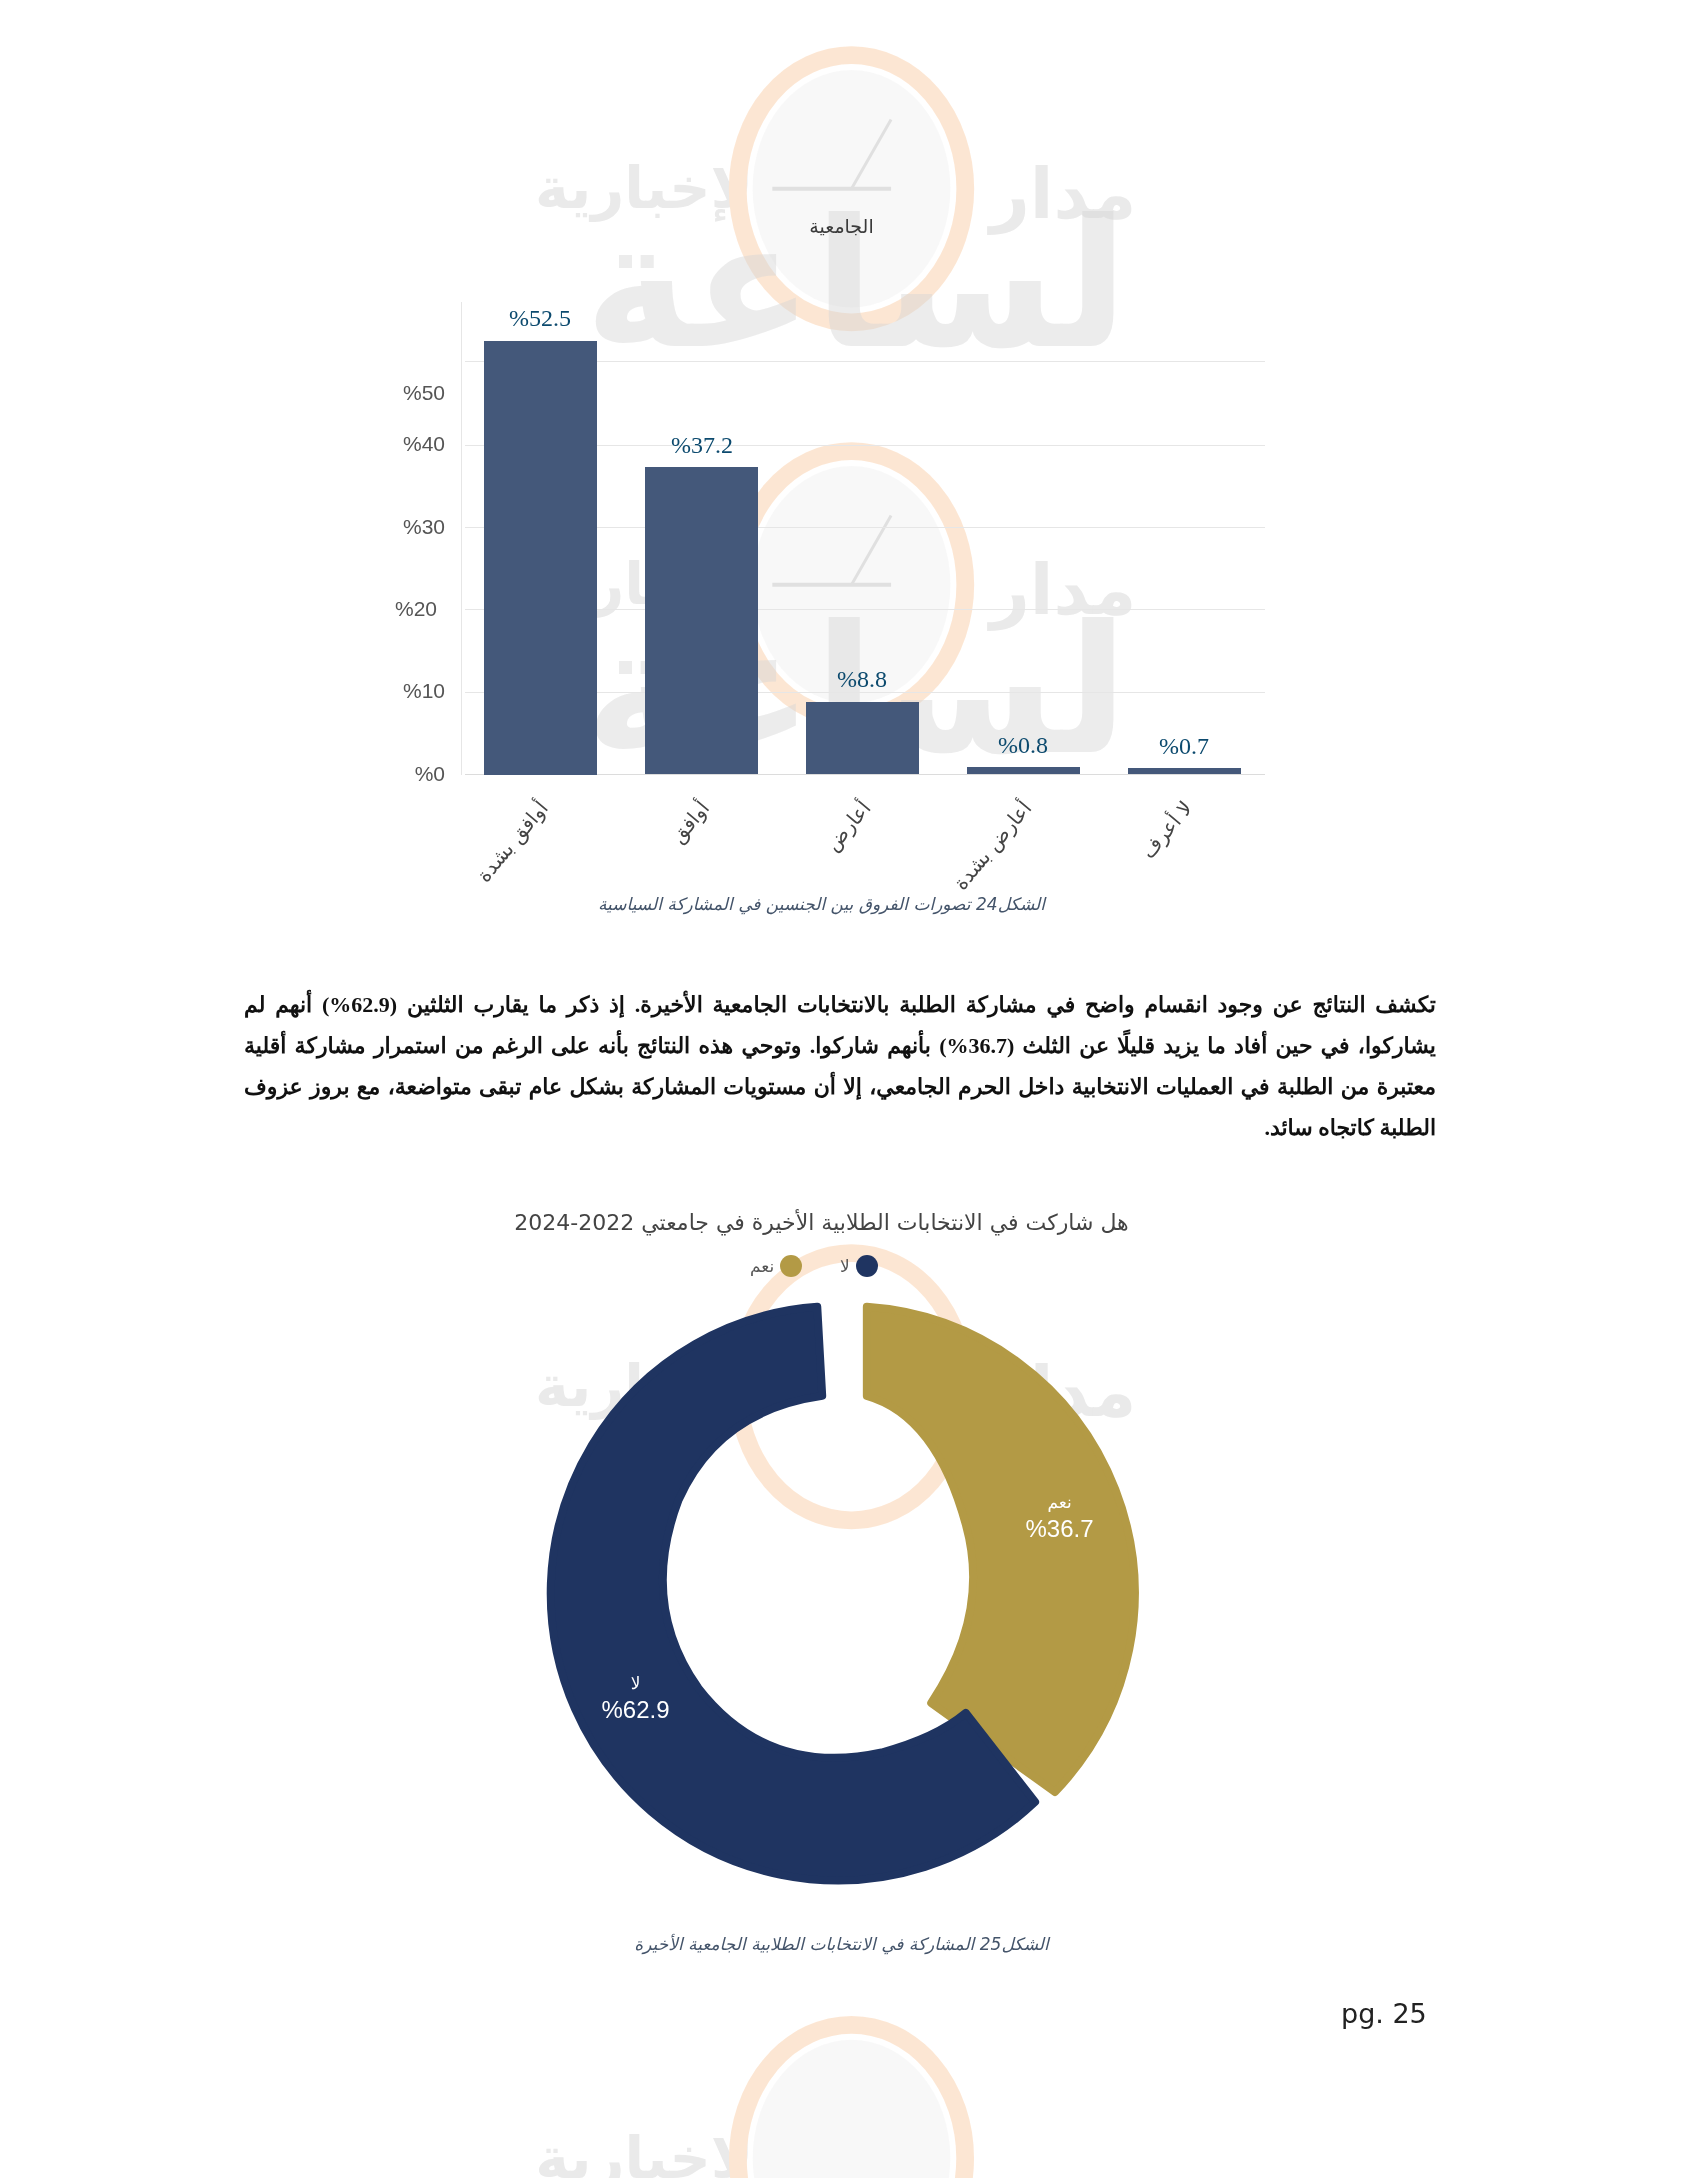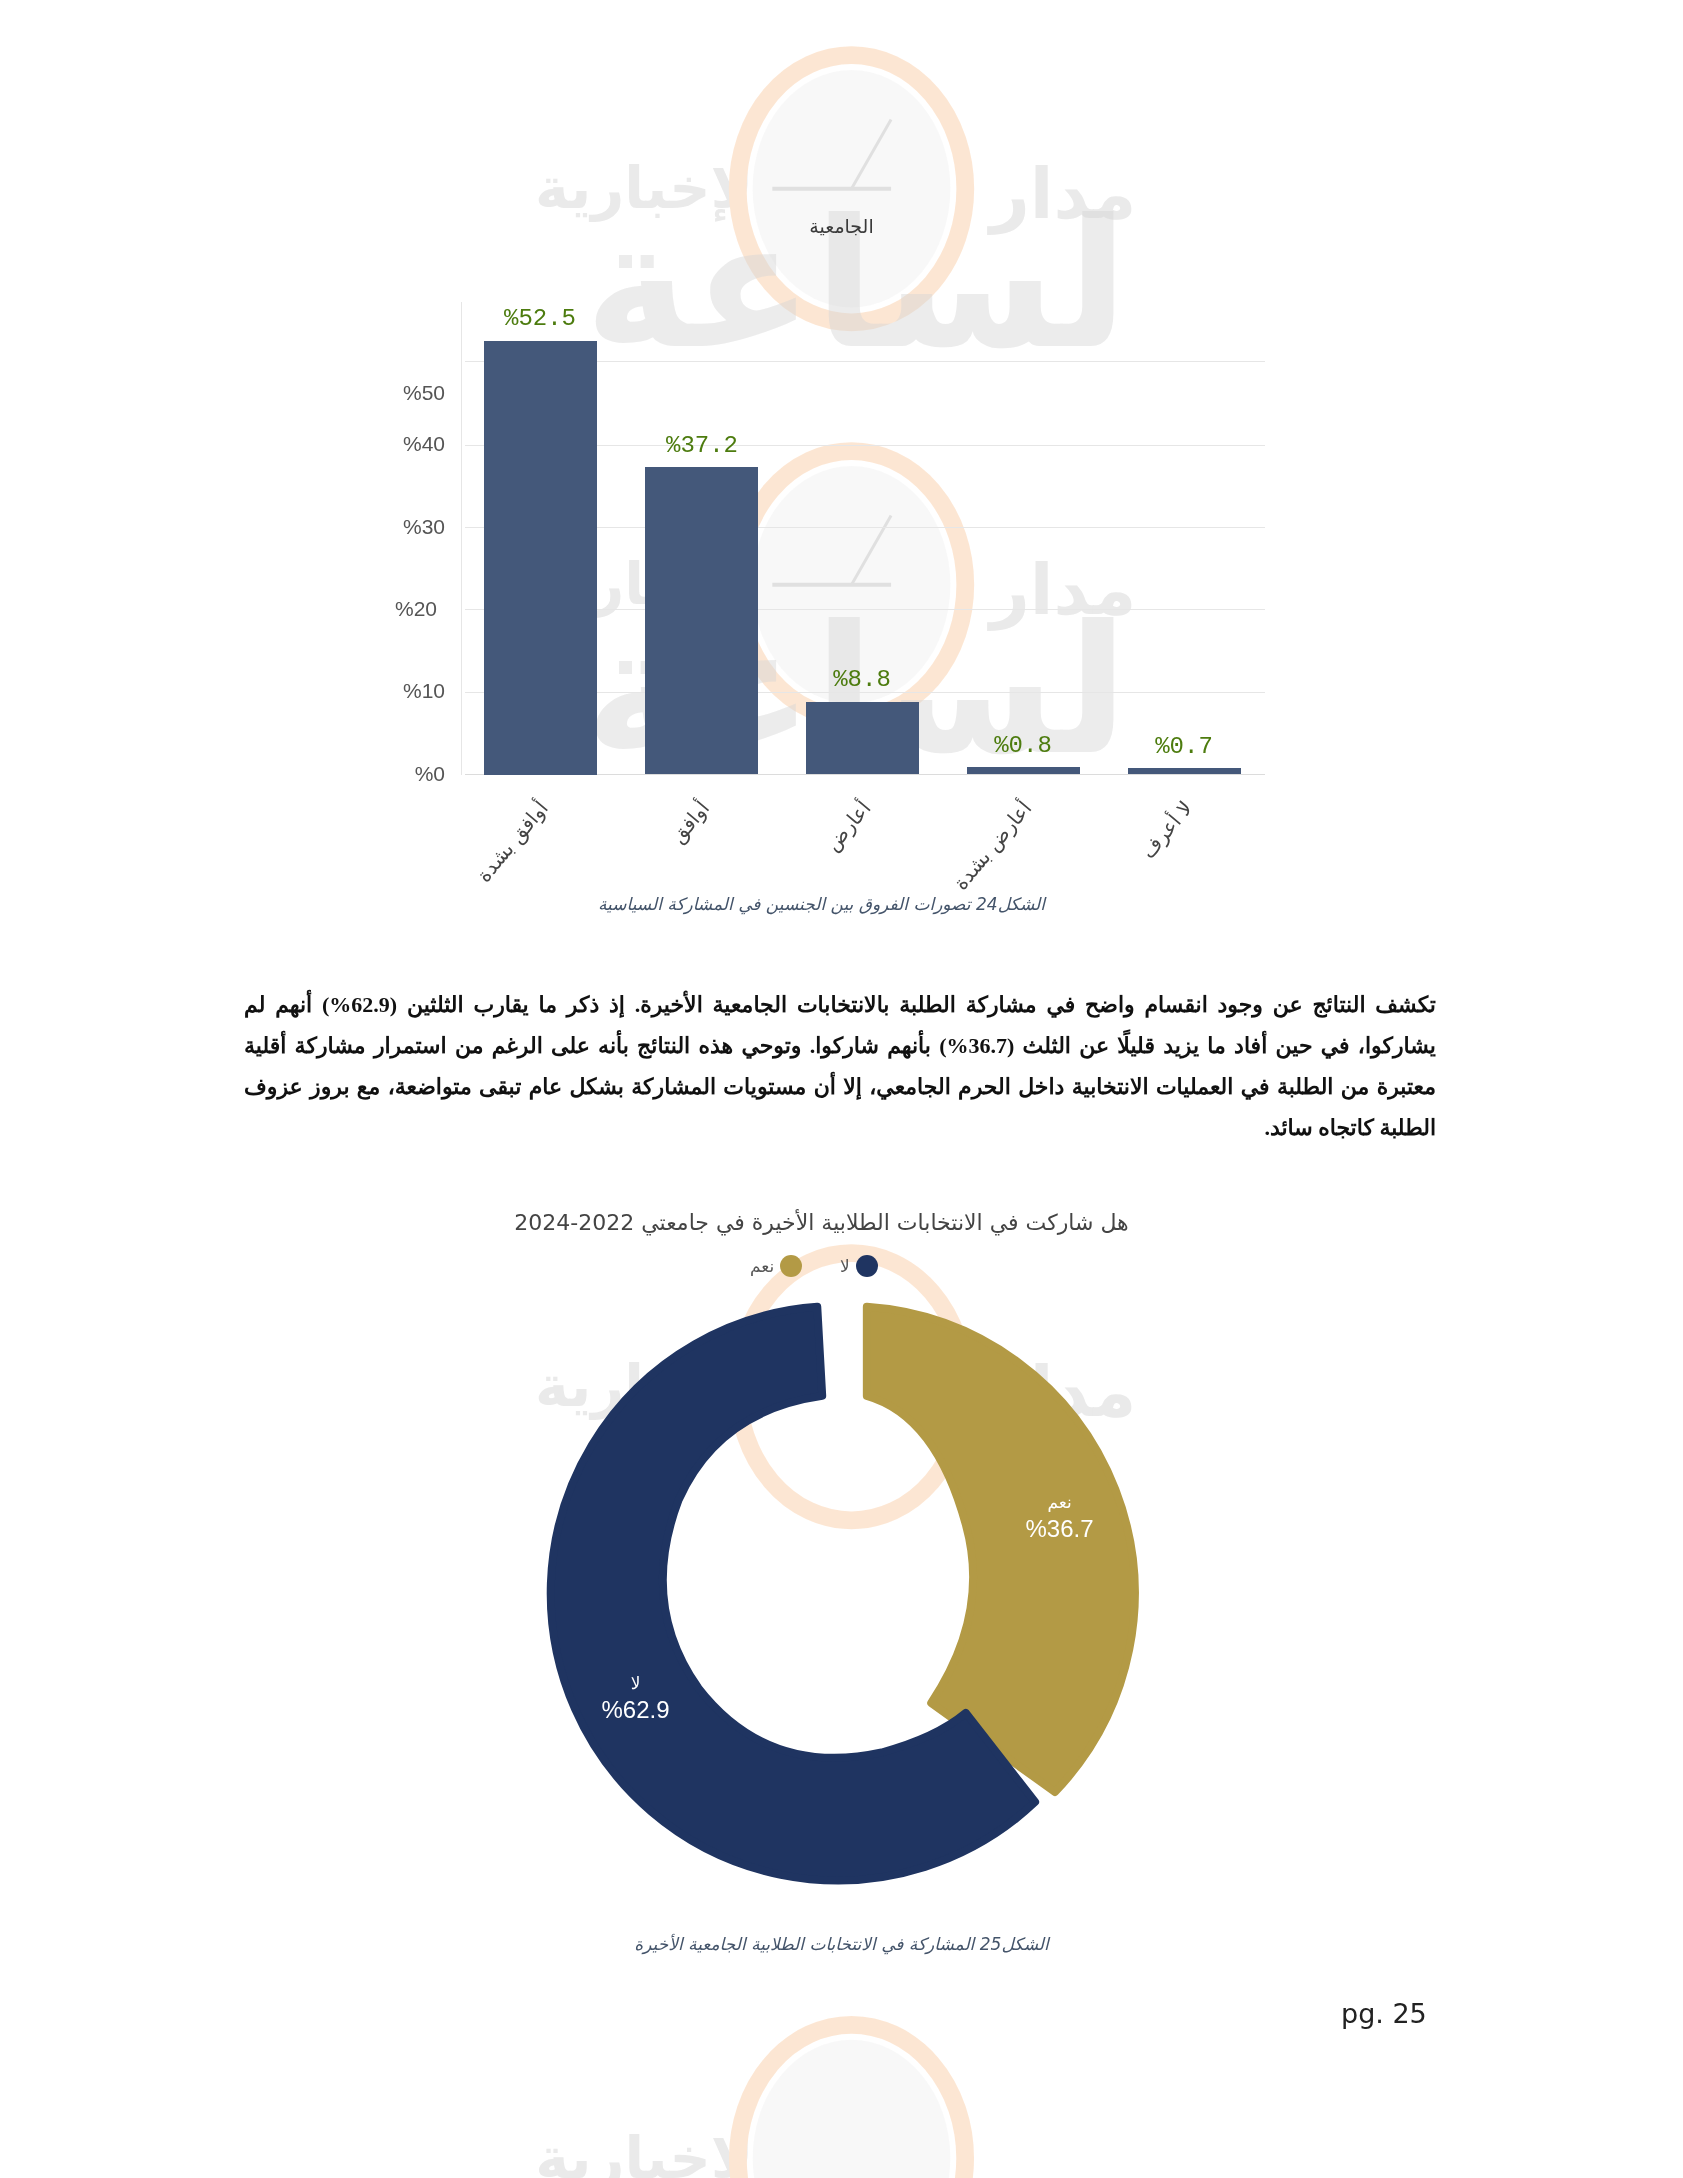--- a/index.html
+++ b/index.html
@@ -11,22 +11,22 @@
   .wm { position:absolute; pointer-events:none; opacity:0.55; }
   .wm svg { display:block; }
 
   
   #bar-title { position:absolute; left:396px; top:212px; width:891px; text-align:center;
                direction:rtl; font-size:19px; line-height:28px; color:#3a3a3a; }
   .ytick { position:absolute; width:59px; text-align:right; font-size:21px; color:#555;
            font-family:"Liberation Sans", sans-serif; }
   .gridline { position:absolute; left:465px; width:800px; height:1px; background:#e6e6e6; }
   .bar { position:absolute; background:#44587a; }
-  .bar-label { position:absolute; width:158px; text-align:center; font-size:24px; color:#4d7c0f;
-               font-family:Liberation Mono, monospace; }
+  .bar-label { position:absolute; width:158px; text-align:center; font-size:24px; color:#0c4a6e;
+               font-family:Liberation Serif, serif; }
   .xcat { position:absolute; font-size:20px; color:#444; direction:rtl; white-space:nowrap;
           transform-origin: right center; transform: rotate(-50deg); text-align:right; }
 
   .caption { position:absolute; direction:rtl; text-align:center; font-style:italic;
              font-family:"DejaVu Sans", sans-serif; font-size:17px; color:#44546a; }
 
   
   #body-para { position:absolute; left:244px; top:962px; width:1192px; direction:rtl;
                text-align:justify; text-align-last:right; font-family:"Liberation Serif", serif;
                font-size:22px; line-height:41px; color:#111; font-weight:bold; }

